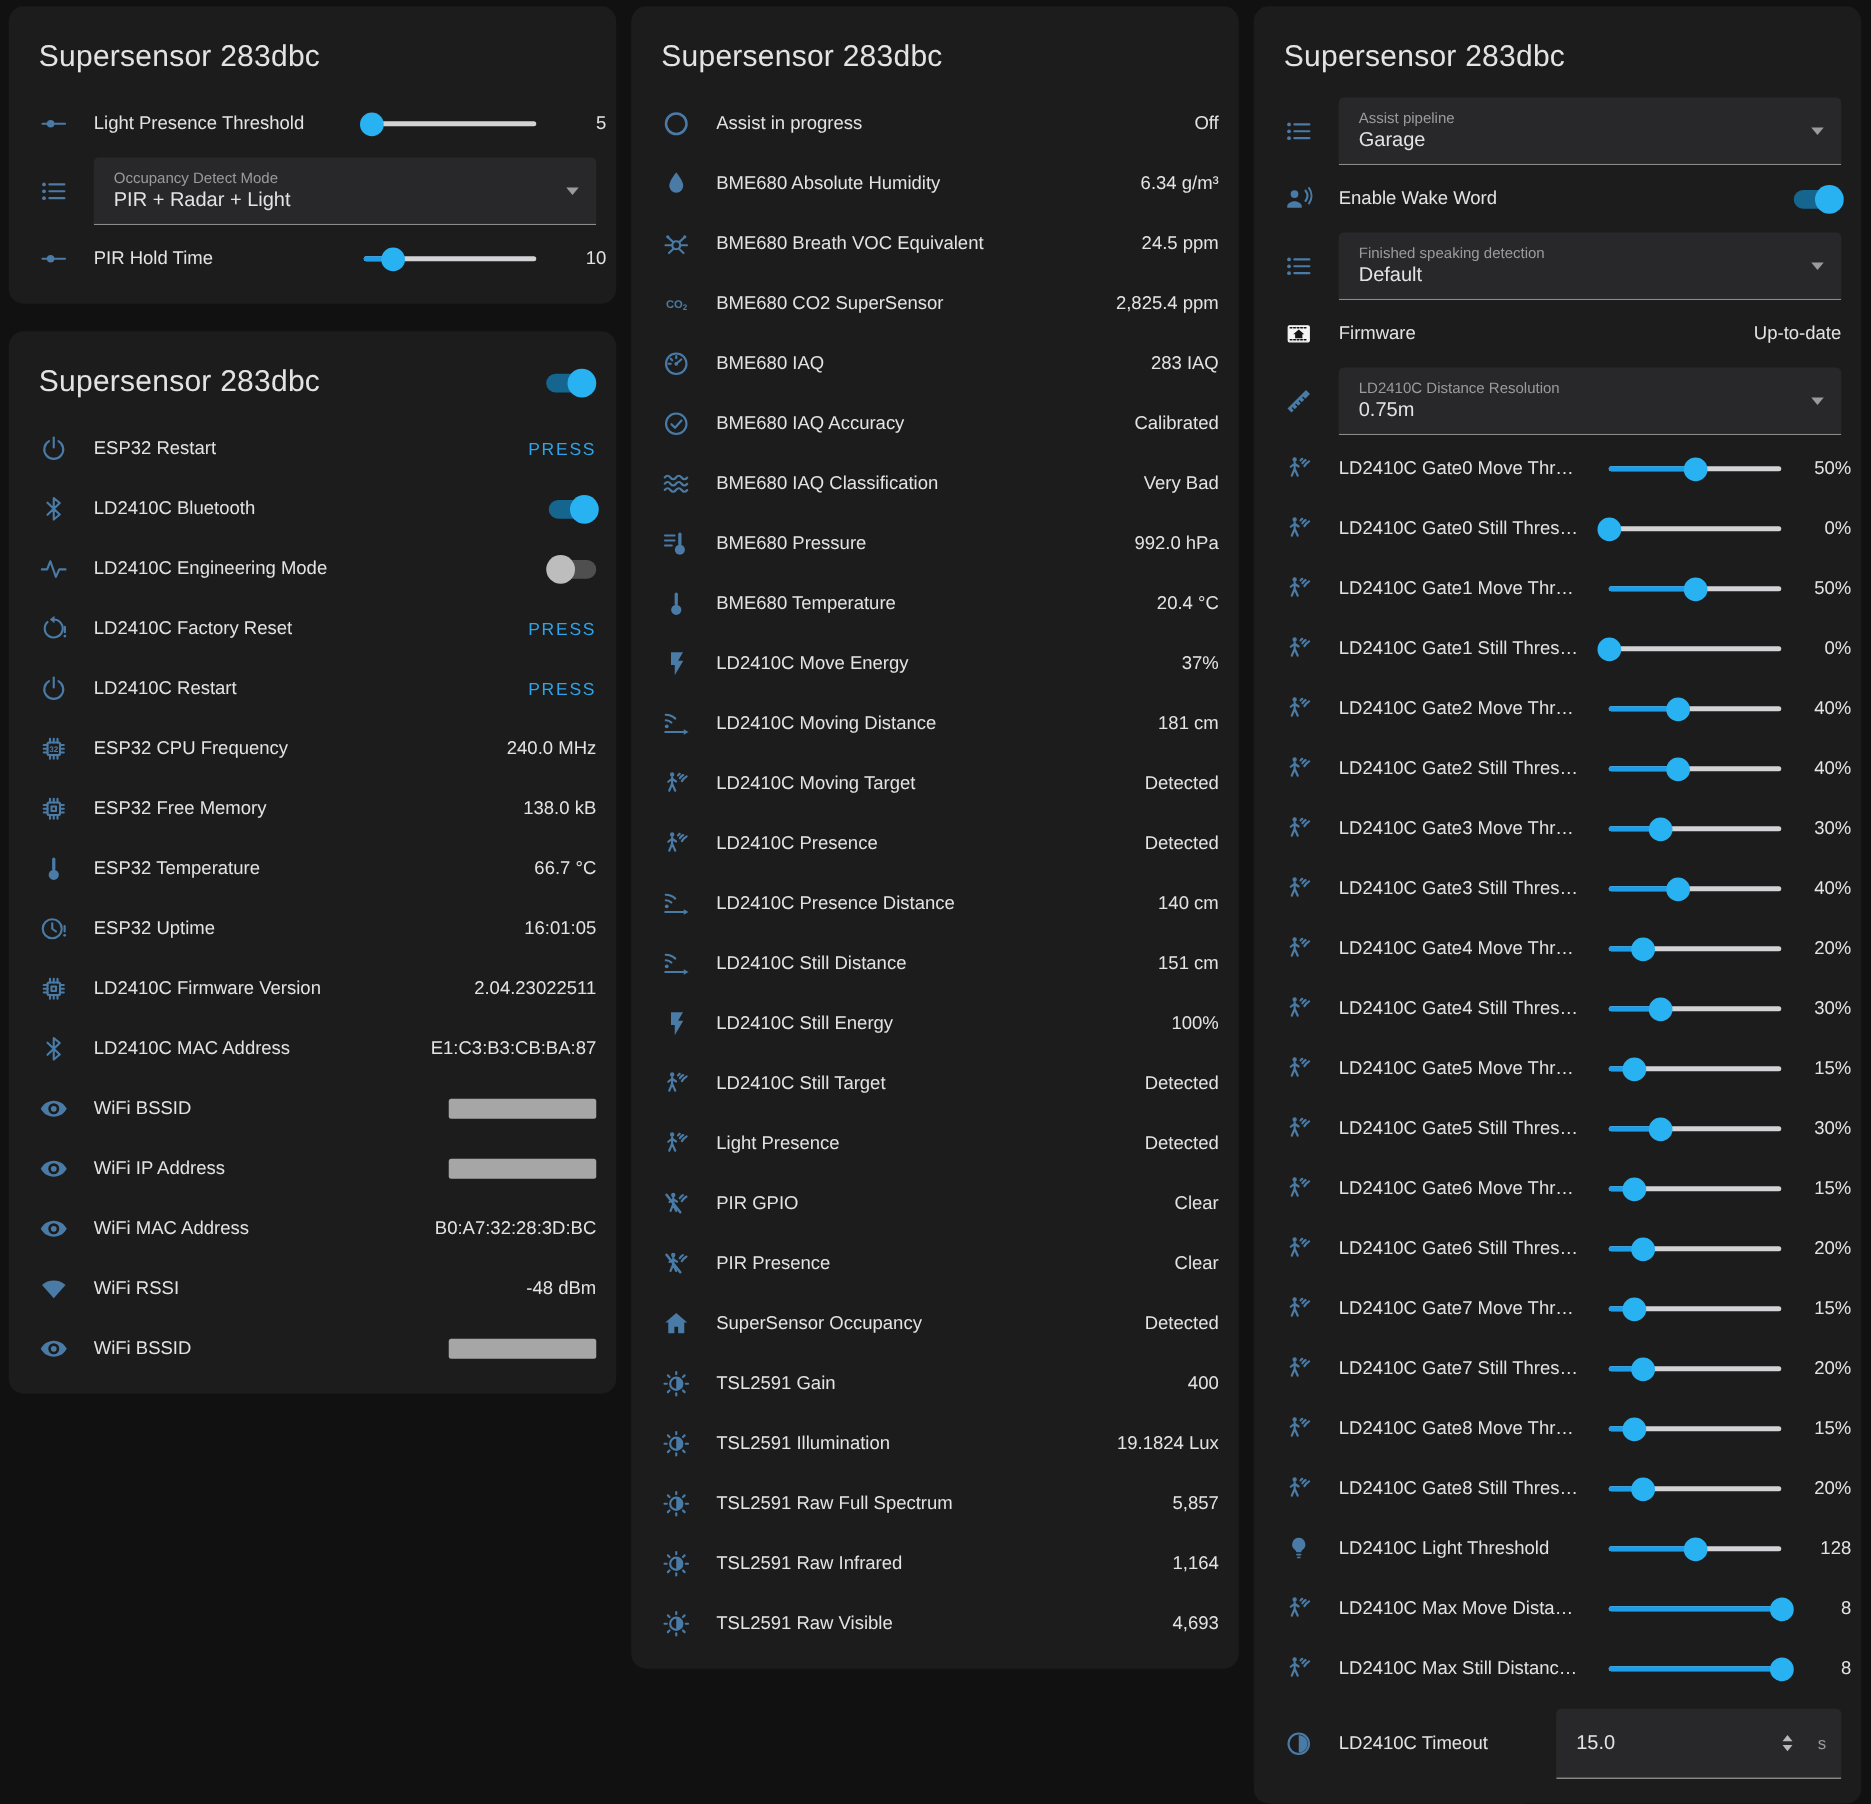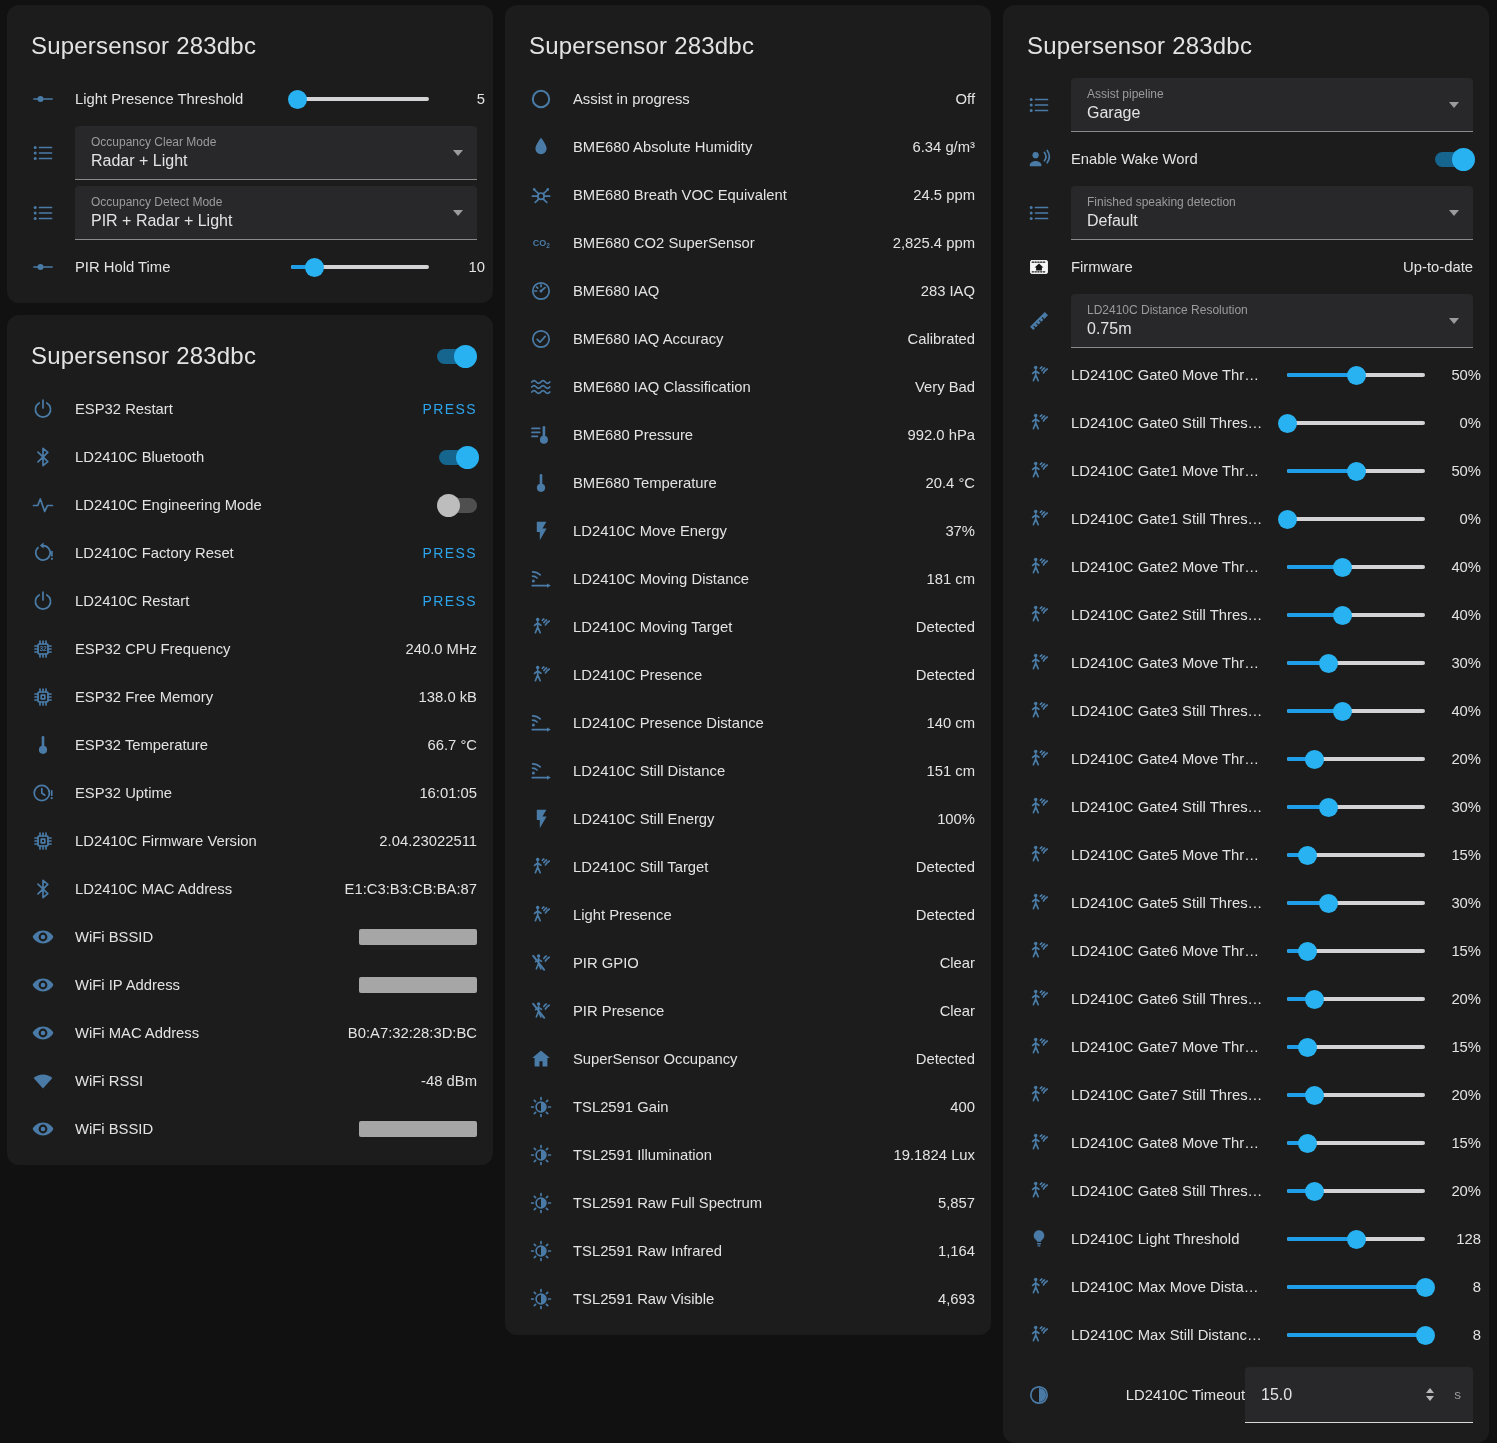--- a/index.html
+++ b/index.html
@@ -6,28 +6,28 @@
     --bg:#111111; --card:#1c1c1c; --text:#e3e3e3; --text-sec:#9b9b9b;
     --icon:#4a7ba7; --accent:#1e9de8; --accent-bright:#29b2f2;
     --track-off:#d3d3d6; --toggle-on-track:#15658f; --toggle-off-track:#4f4f4f;
     --toggle-off-thumb:#bdbdbd; --redacted:#a6a6a6; --press:#2da4ec;
     --field:#28282a; --field-border:#8b8b8b;
   }
   *{box-sizing:border-box;margin:0;padding:0;}
   html,body{width:1497px;height:1443px;overflow:hidden;}
   body{background:var(--bg);font-family:"Liberation Sans",sans-serif;color:var(--text);}
   .board{display:flex;gap:12px;padding:5px 7px;align-items:flex-start;}
-  .col{display:flex;flex-direction:column;gap:12px;width:486px;flex:0 0 486px;}
+  .col{display:flex;flex-direction:column;gap:22px;width:486px;flex:0 0 486px;}
   .card{background:var(--card);border-radius:12px;padding-bottom:12px;width:100%;}
   .card-header{display:flex;align-items:center;padding:22px 18px 10px 24px;height:70px;}
   .card-title{font-size:24px;font-weight:400;color:var(--text);letter-spacing:.2px;}
   .card-header .switch{margin-left:auto;}
   .row{display:flex;align-items:center;height:48px;padding:0 16px 0 24px;}
   .row.select-row{height:60px;}
-  .row.number-row{height:72px;text-align:right;}
+  .row.number-row{height:72px;}
   .icon{width:24px;height:24px;flex:0 0 24px;margin-right:20px;color:var(--icon);display:flex;align-items:center;justify-content:center;}
   .icon svg{stroke:currentColor;fill:none;stroke-width:1.7;stroke-linecap:round;stroke-linejoin:round;}
   .icon svg .f{fill:currentColor;stroke:none;}
   .icon svg .t{font:bold 6.5px "Liberation Sans",sans-serif;fill:currentColor;stroke:none;text-anchor:middle;}
   .icon svg .t2{font:bold 9px "Liberation Sans",sans-serif;fill:currentColor;stroke:none;text-anchor:middle;}
   .icon svg .t3{font:bold 6.5px "Liberation Sans",sans-serif;fill:currentColor;stroke:none;text-anchor:middle;}
   .lbl{font-size:14.8px;color:var(--text);white-space:nowrap;overflow:hidden;flex:1 1 auto;}
   .val{font-size:14.8px;color:var(--text);margin-left:auto;white-space:nowrap;text-align:right;}
   .press{margin-left:auto;color:var(--press);font-size:14px;font-weight:500;letter-spacing:1.4px;cursor:pointer;}
   .switch{position:relative;width:38px;height:15px;border-radius:8px;flex:0 0 38px;cursor:pointer;}
@@ -84,39 +84,20 @@
               <circle class="f" cx="4.2" cy="6.5" r="1.5"></circle>
               <circle class="f" cx="4.2" cy="12" r="1.5"></circle>
               <circle class="f" cx="4.2" cy="17.5" r="1.5"></circle>
               <line x1="8.5" y1="6.5" x2="20.5" y2="6.5"></line>
               <line x1="8.5" y1="12" x2="20.5" y2="12"></line>
               <line x1="8.5" y1="17.5" x2="20.5" y2="17.5"></line>
             </svg>
           </span>
           <div class="field">
             <span class="fcol">
-              <span class="flabel">Occupancy Clear Mode</span>
-              <span class="fvalue">Radar + Light</span>
-            </span>
-            <span class="chev"></span>
-          </div>
-        </div>
-        <div class="row select-row">
-          <span class="icon">
-            <svg viewBox="0 0 24 24" width="24" height="24">
-              <circle class="f" cx="4.2" cy="6.5" r="1.5"></circle>
-              <circle class="f" cx="4.2" cy="12" r="1.5"></circle>
-              <circle class="f" cx="4.2" cy="17.5" r="1.5"></circle>
-              <line x1="8.5" y1="6.5" x2="20.5" y2="6.5"></line>
-              <line x1="8.5" y1="12" x2="20.5" y2="12"></line>
-              <line x1="8.5" y1="17.5" x2="20.5" y2="17.5"></line>
-            </svg>
-          </span>
-          <div class="field">
-            <span class="fcol">
               <span class="flabel">Occupancy Detect Mode</span>
               <span class="fvalue">PIR + Radar + Light</span>
             </span>
             <span class="chev"></span>
           </div>
         </div>
         <div class="row slider-row">
           <span class="icon">
             <svg viewBox="0 0 24 24" width="24" height="24">
               <line x1="3" y1="12" x2="21" y2="12"></line>

